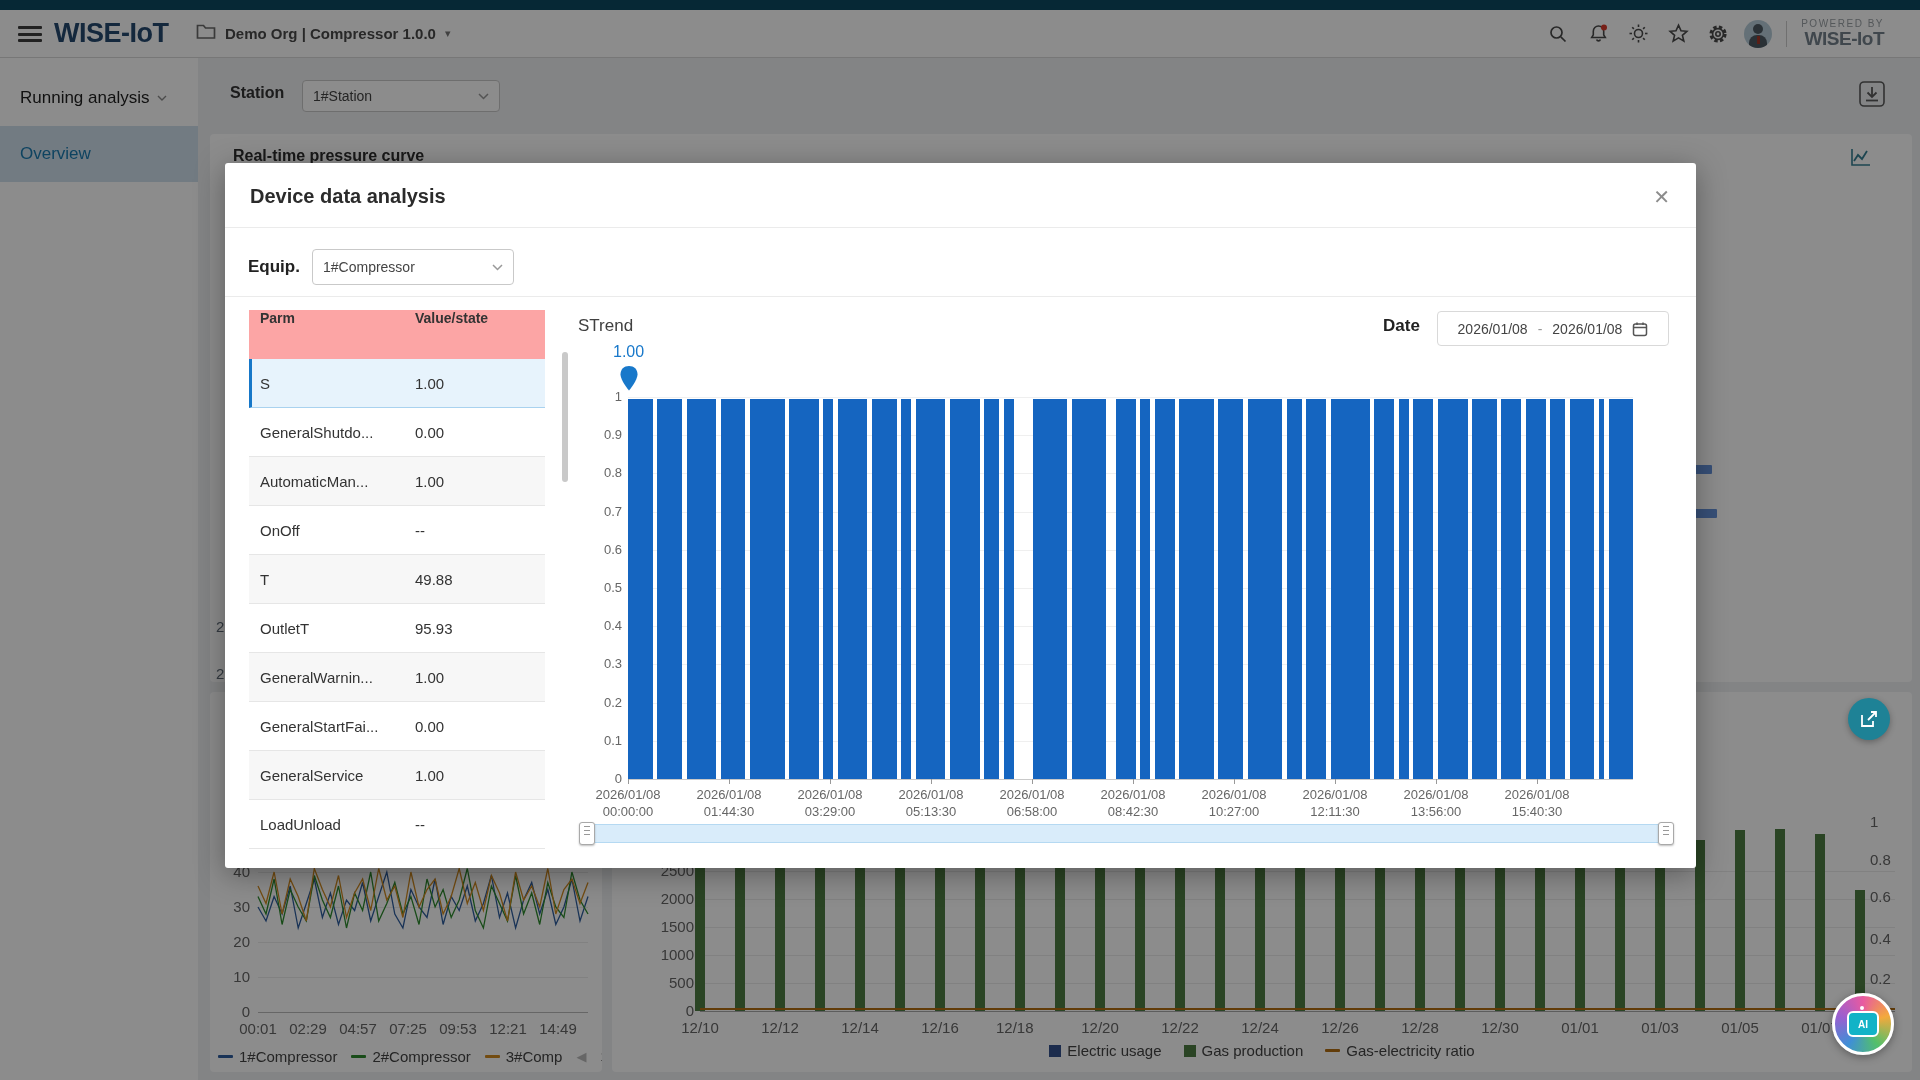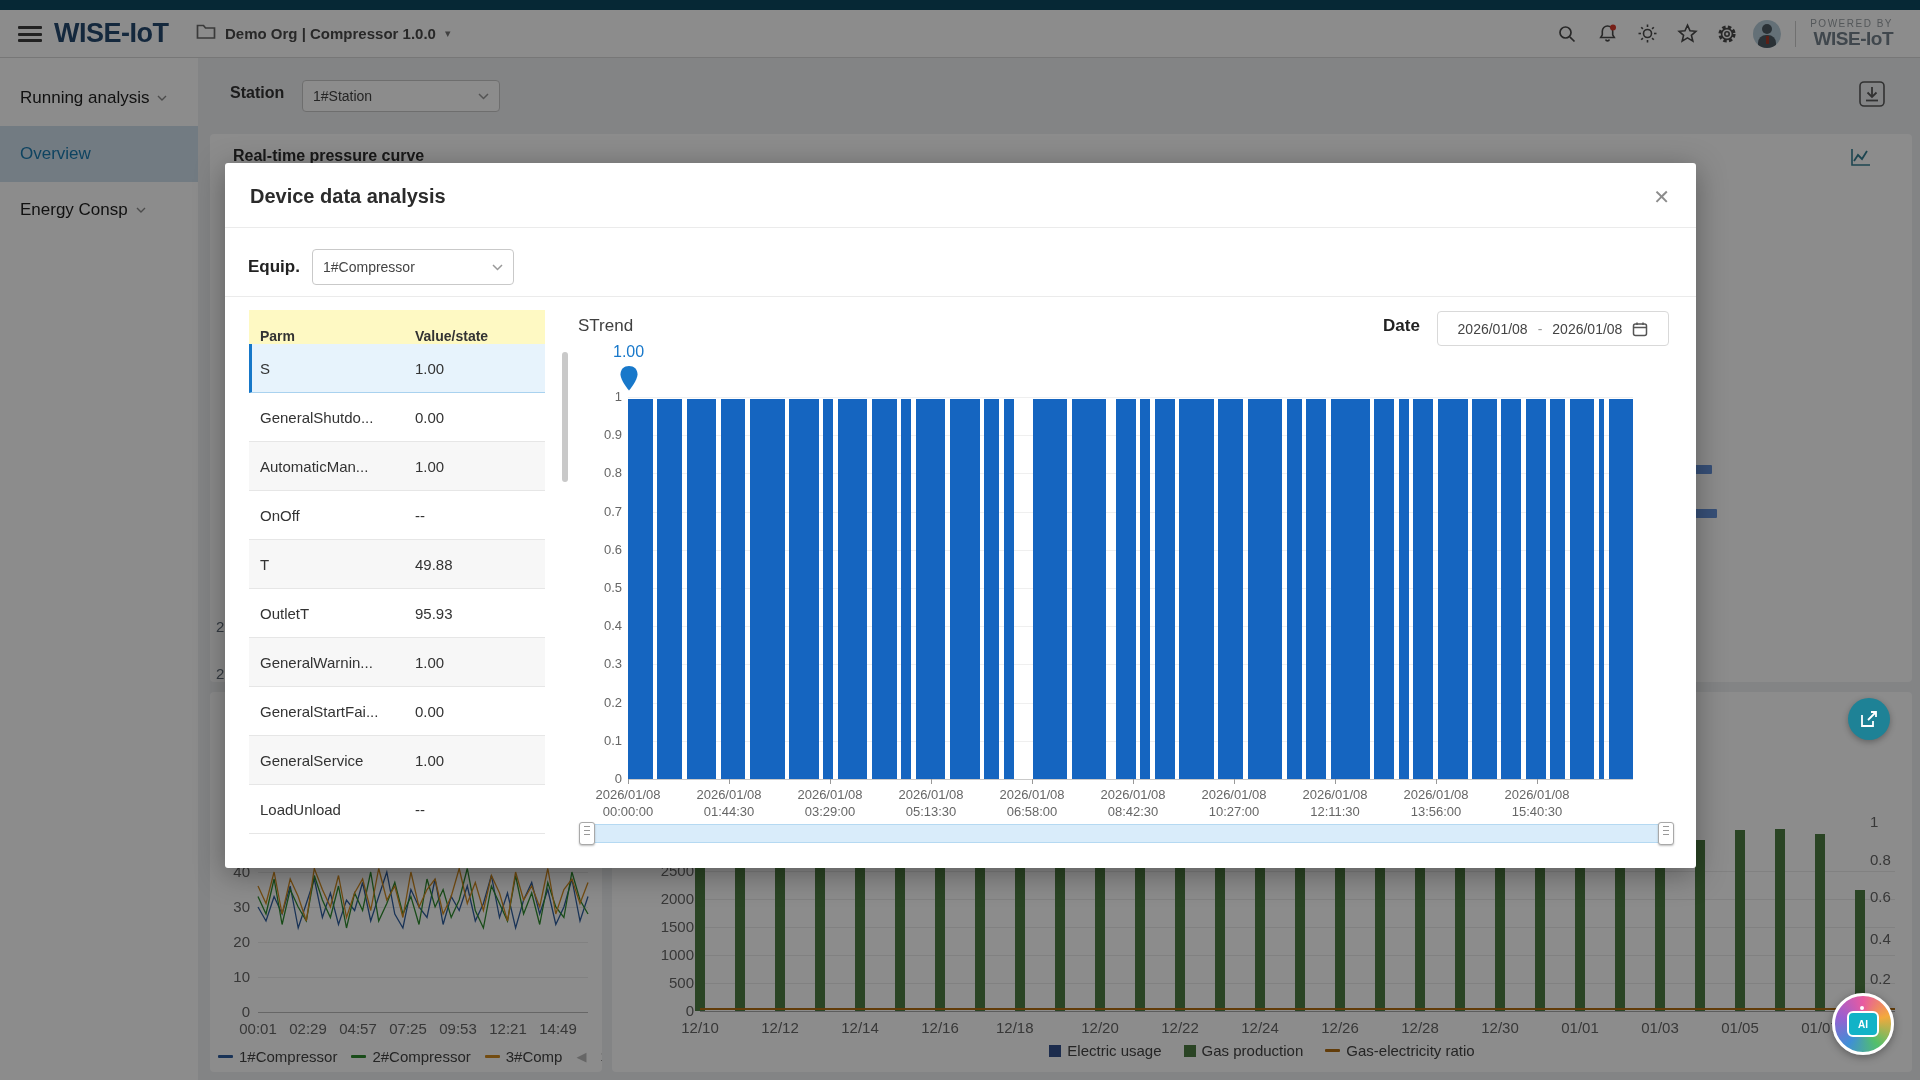--- a/index.html
+++ b/index.html
@@ -15,21 +15,21 @@
   .orgsel{position:absolute;left:196px;top:13px;display:flex;align-items:center;gap:9px;cursor:pointer}
   .orgtxt{font-size:15px;font-weight:bold;color:#4a4a4a}
   .caret{font-size:11px;color:#777}
   .hicons{position:absolute;right:0;top:0;height:47px;display:flex;align-items:center}
   .hic{width:40px;height:40px;display:flex;align-items:center;justify-content:center;cursor:pointer;position:relative}
   .avatar{width:28px;height:28px;border-radius:50%;background:#b7cdd9;position:relative;overflow:hidden}
   .avatar .hd{position:absolute;left:9px;top:4px;width:10px;height:10px;border-radius:50%;background:#4e5a63}
   .avatar .bd{position:absolute;left:5px;top:15px;width:18px;height:13px;border-radius:8px 8px 0 0;background:#4e5a63}
   .avatar .tie{position:absolute;left:13px;top:16px;width:3px;height:8px;background:#a3392b}
   .hdiv{width:1px;height:26px;background:#ccc;margin:0 14px 0 8px}
-  .powered{margin-right:27px;text-align:right;line-height:1.1}
+  .powered{margin-right:36px;text-align:right;line-height:1.1}
   .powered .l1{font-size:10px;letter-spacing:1.5px;color:#9aa0a5}
   .powered .l2{font-size:19px;font-weight:800;color:#75828c;letter-spacing:-.5px}
   
   .sidebar{position:absolute;left:0;top:58px;width:198px;height:1022px;background:#fff}
   .sitem{height:56px;display:flex;align-items:center;padding-left:20px;font-size:17px;color:#1f1f1f;cursor:pointer;gap:8px}
   .sitem.active{background:#cfe1ed;color:#1b7ab0}
   
   .main{position:absolute;left:198px;top:58px;width:1722px;height:1022px}
   .card{position:absolute;background:#fff;border-radius:4px}
   .stlabel{position:absolute;left:32px;top:26px;font-size:16px;font-weight:bold;color:#333}
@@ -42,21 +42,21 @@
   .sw-sq{width:12px;height:12px}
   
   .dim{position:absolute;left:0;top:0;width:1920px;height:1080px;background:rgba(0,0,0,.45);z-index:40}
   .modal{position:absolute;left:225px;top:163px;width:1471px;height:705px;background:#fff;border-radius:3px;
          box-shadow:0 6px 30px rgba(0,0,0,.35);z-index:60}
   .mtitle{position:absolute;left:25px;top:22px;font-size:20px;font-weight:600;color:#2b2b2b}
   .mclose{position:absolute;right:26px;top:22px;font-size:20px;color:#8c8c8c;cursor:pointer}
   .mdiv{position:absolute;left:0;width:1471px;height:1px;background:#ebebeb}
   .eqlabel{position:absolute;left:23px;top:94px;font-size:17px;font-weight:bold;color:#222}
   .ptable{position:absolute;left:24px;top:147px;width:296px}
-  .phead{height:34px;background:#fef9c3;display:flex;align-items:flex-end;font-size:14px;font-weight:bold;color:#333}
+  .phead{height:49px;background:#fca5a5;display:flex;align-items:flex-start;font-size:14px;font-weight:bold;color:#333}
   .trow{height:48px;display:flex;align-items:center;font-size:15px;color:#333;border-bottom:1px solid #e6e6e6;cursor:pointer}
   .trow.alt{background:#f7f7f7}
   .trow.sel{background:#e7f3fc;border-left:3px solid #1677c8;border-bottom:1px solid #a9d2ef}
   .c1{width:145px;padding-left:11px;white-space:nowrap;overflow:hidden}
   .c2{padding-left:10px}
   .trow.sel .c1{padding-left:8px}
   .vscroll{position:absolute;left:313px;top:42px;width:6px;height:130px;background:#c9c9c9;border-radius:3px}
   .strendtitle{position:absolute;left:353px;top:153px;font-size:17px;color:#404040}
   .datelabel{position:absolute;left:1158px;top:153px;font-size:17px;font-weight:bold;color:#222}
   .datebox{position:absolute;left:1212px;top:148px;width:230px;height:33px;border:1px solid #d9d9d9;border-radius:4px;
@@ -160,26 +160,20 @@
 
   <div class="sidebar" id="sidebar-items" style="padding-top:12px">
       <div class="sitem">
         <span>Running analysis</span>
         <svg width="10" height="6" viewBox="0 0 10 6">
           <path d="M1 1 l4 4 4-4" fill="none" stroke="#8a8a8a" stroke-width="1.4"></path>
         </svg>
       </div>
       <div class="sitem active">
         <span>Overview</span>
-      </div>
-      <div class="sitem">
-        <span>Energy Consp</span>
-        <svg width="10" height="6" viewBox="0 0 10 6">
-          <path d="M1 1 l4 4 4-4" fill="none" stroke="#8a8a8a" stroke-width="1.4"></path>
-        </svg>
       </div>
     </div>
 
   <div class="main">
 
     <div class="stlabel">Station</div>
     <div class="select" style="position:absolute;left:104px;top:22px;width:176px;height:30px">
       <span>1#Station</span>
       <svg width="11" height="7" viewBox="0 0 11 7">
           <path d="M1 1 l4.5 4.5 L10 1" fill="none" stroke="#999" stroke-width="1.5"></path>

